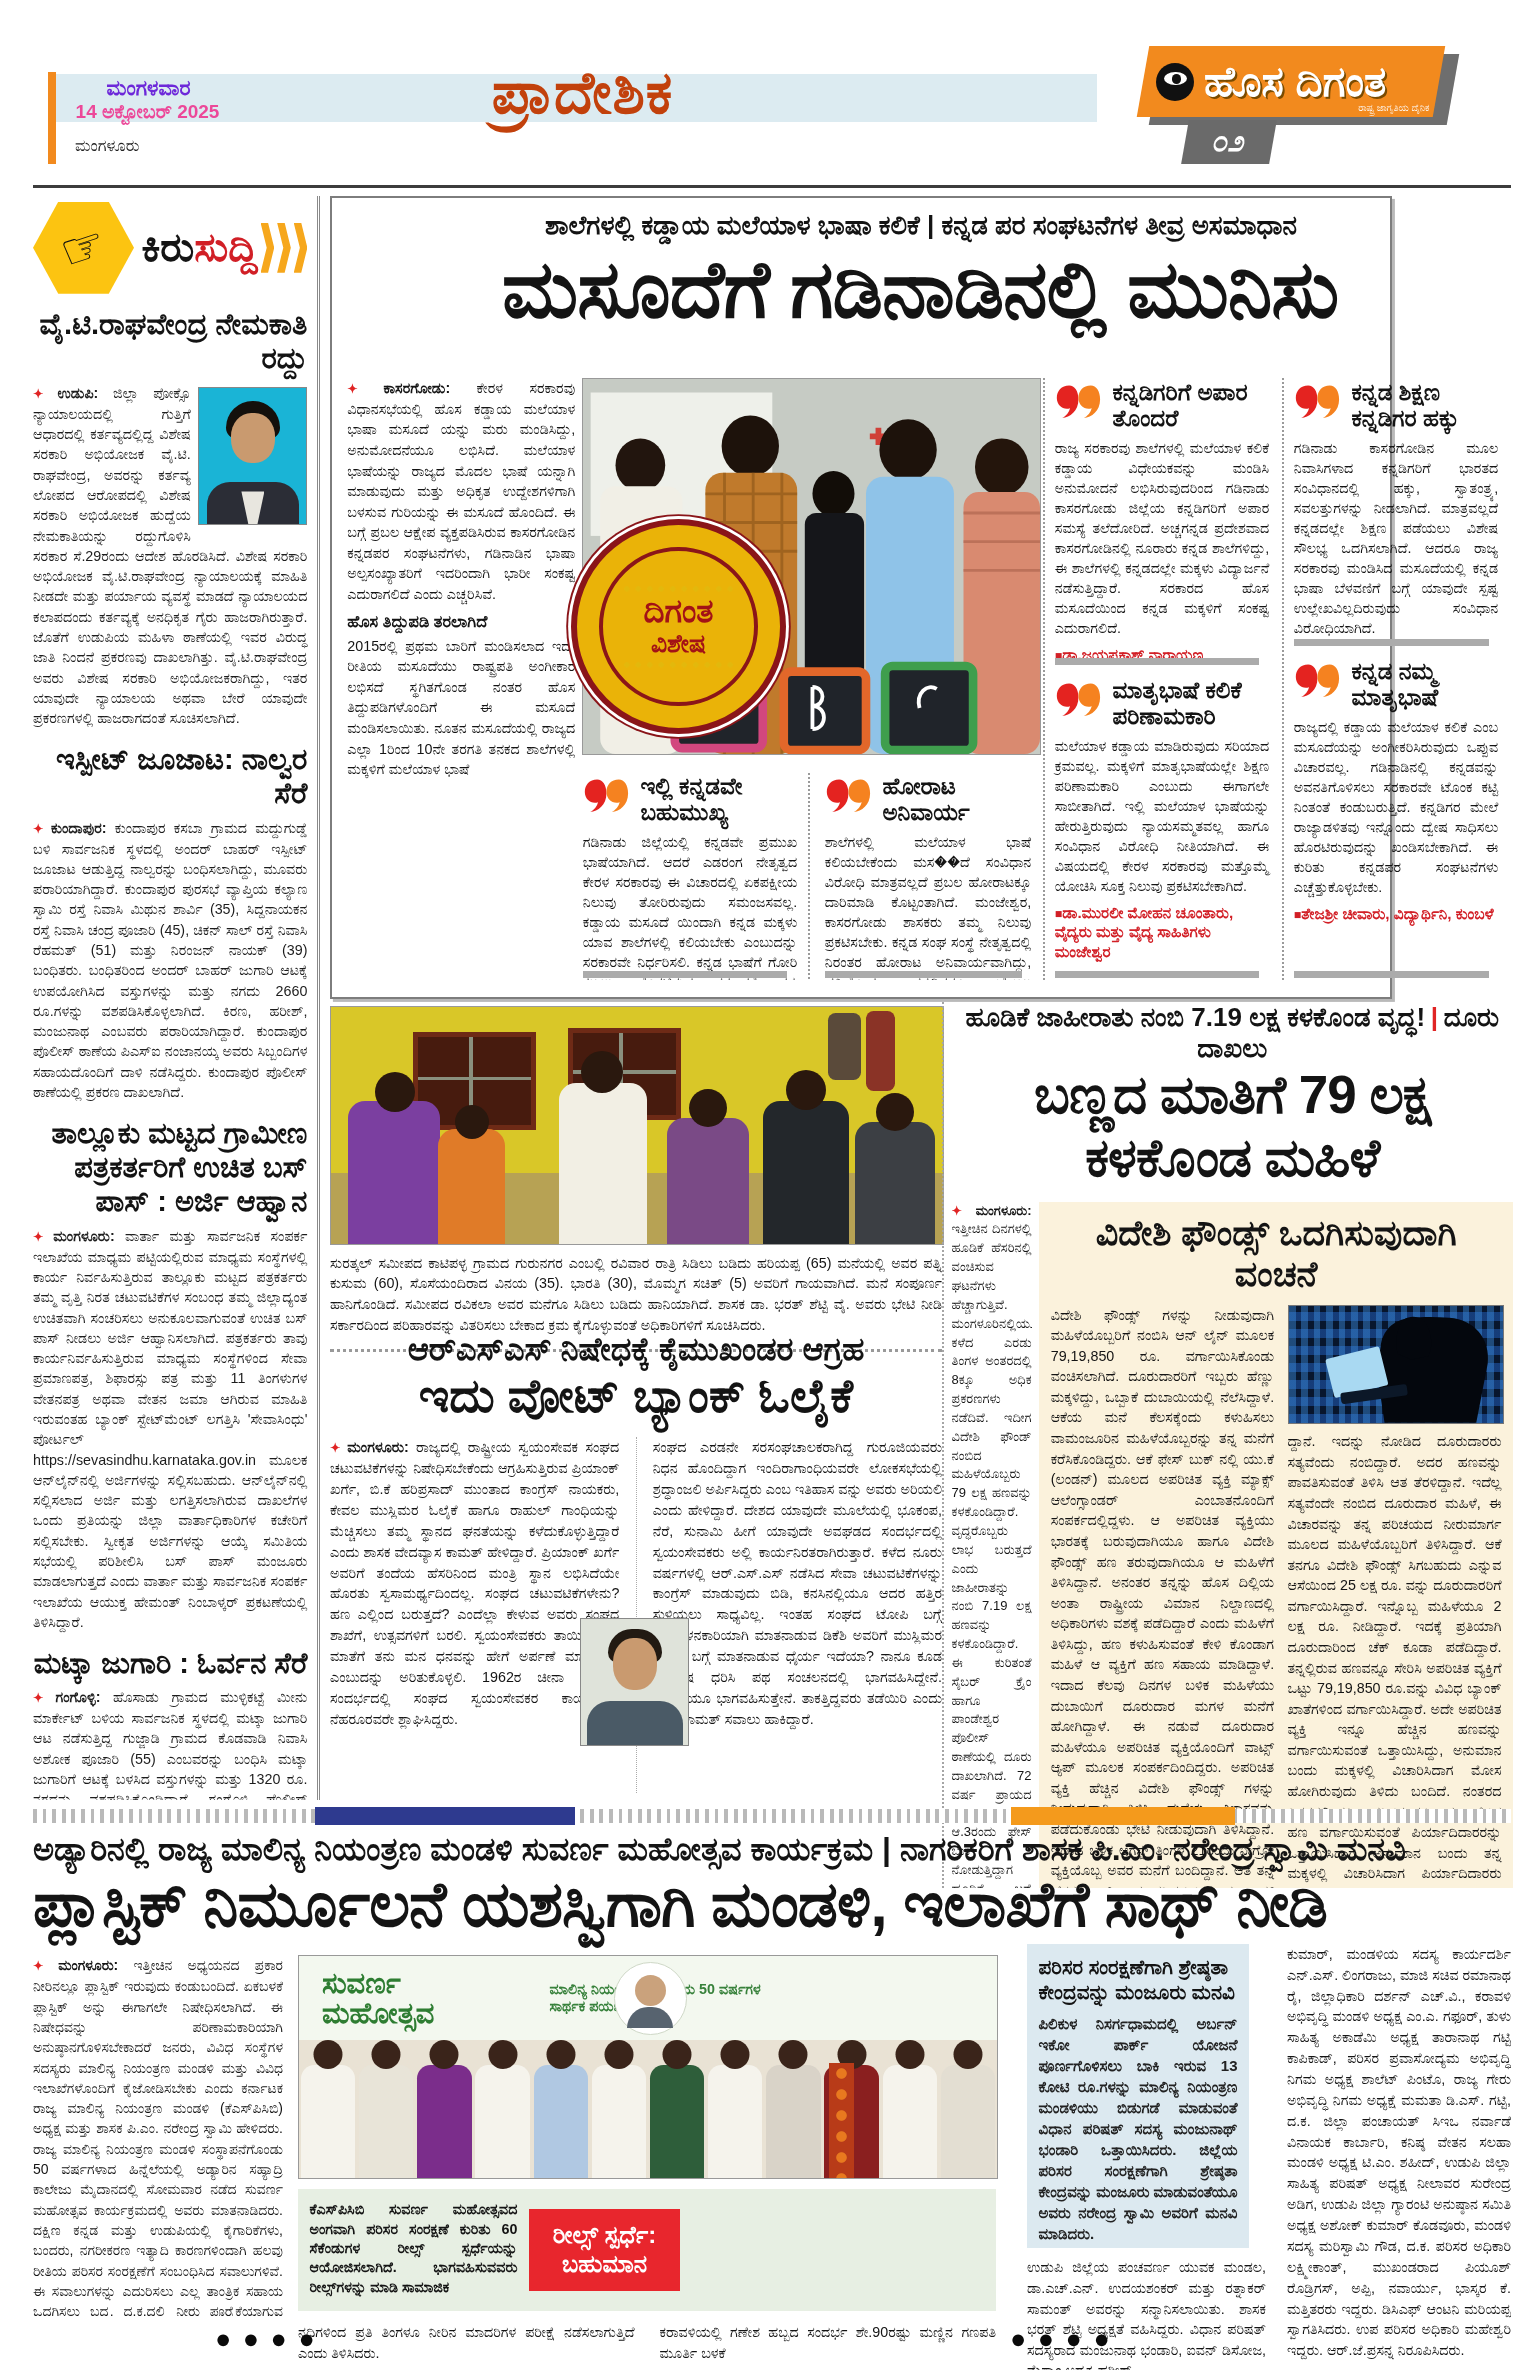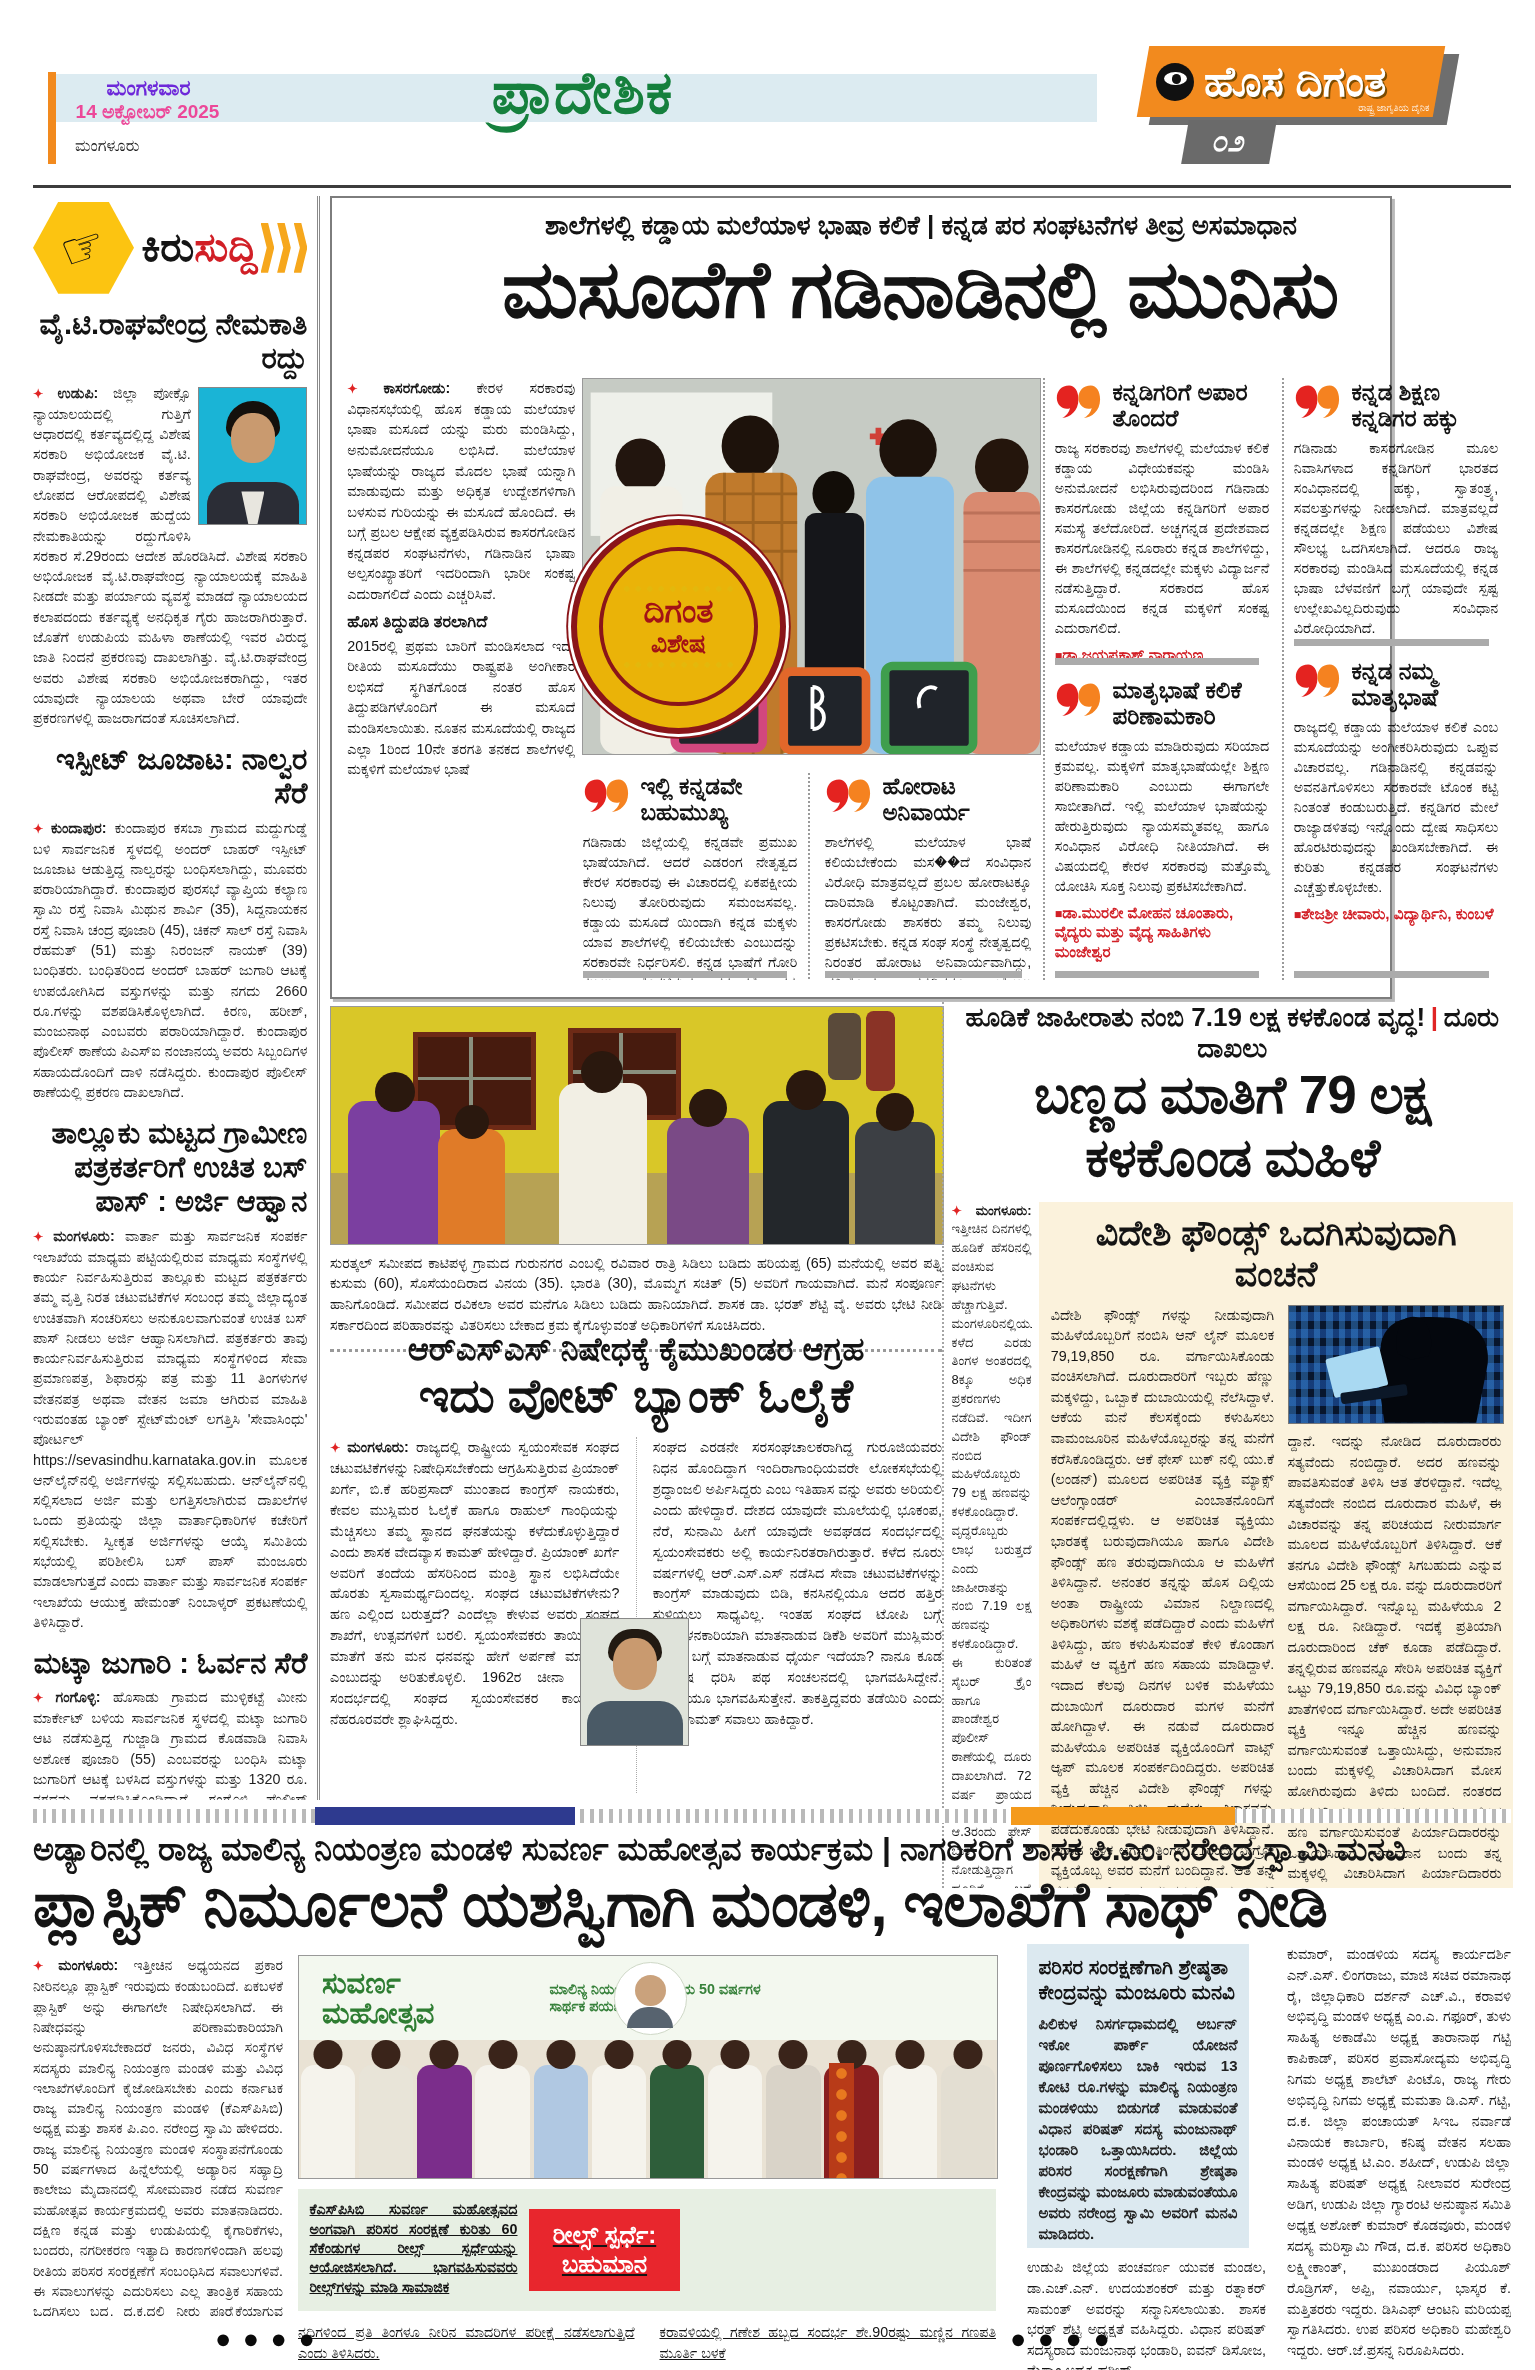--- a/index.html
+++ b/index.html
@@ -8,21 +8,21 @@
   .jt{text-align:justify;}
   .ov{overflow:hidden;}
   .b{font-weight:bold;}
   p{margin:0;}
   
   .blue-strip{left:55px;top:74px;width:1042px;height:48px;background:#dcebf1;}
   .orange-bar{left:48px;top:72px;width:7.6px;height:92px;background:#f28a1e;}
   .m-day{left:67px;top:76px;width:163px;font-size:21px;font-weight:bold;color:#6d28d9;text-align:center;}
   .m-date{left:59px;top:101px;width:177px;font-size:19px;font-weight:bold;color:#ec4899;text-align:center;}
   .m-city{left:75px;top:136px;width:153px;font-size:16.3px;color:#222;}
-  .m-section{left:315px;top:59px;width:535px;font-size:59px;font-weight:bold;color:#15803d;text-align:center;letter-spacing:1px;}
+  .m-section{left:315px;top:59px;width:535px;font-size:59px;font-weight:bold;color:#c2410c;text-align:center;letter-spacing:1px;}
   .logo-shadow{left:1155px;top:54px;width:298px;height:71px;background:#6e6e6e;transform:skewX(-10deg);}
   .logo{left:1143px;top:46px;width:296px;height:71px;background:#f28a1e;transform:skewX(-10deg);}
   .logo-inner{position:absolute;left:0;top:0;width:100%;height:100%;transform:skewX(10deg);display:flex;align-items:center;padding-left:13.4px;box-sizing:border-box;}
   .eye{width:38px;height:38px;border-radius:50%;background:#111;position:relative;margin-right:9.6px;flex:0 0 auto;}
   .eye::before{content:"";position:absolute;left:7.6px;top:9.6px;width:23px;height:13.4px;border-radius:50%;background:#fff;}
   .eye::after{content:"";position:absolute;left:15.3px;top:11.5px;width:9.6px;height:9.6px;border-radius:50%;background:#111;}
   .brand-txt{font-size:42px;font-weight:bold;color:#fff;text-shadow:1.9px 1.9px 0 #7a4b00;white-space:nowrap;}
   .brand-tag{position:absolute;right:9.6px;bottom:2.9px;font-size:9.6px;color:#fff;}
   .pagenum{left:1185px;top:120px;width:88px;height:44px;background:#6a6a6a;transform:skewX(-10deg);display:flex;align-items:center;justify-content:center;font-size:29px;font-weight:bold;color:#fff;}
   .head-rule{left:33px;top:185px;width:1478px;height:2.9px;background:#3c3c3c;}
@@ -97,21 +97,21 @@
   
   .mid-div{left:33px;top:1809px;width:1478px;height:14.3px;background:repeating-linear-gradient(90deg,#b9b9b9 0 3.8px,#fff 3.8px 9.6px);}
   .div-blue{position:absolute;left:282px;top:-1.9px;width:260px;height:18px;background:#2e3a8f;}
   .div-orange{position:absolute;left:978px;top:-1.9px;width:224px;height:18px;background:#f49a1c;}
   
   .bottom{left:33px;top:1831px;width:1478px;}
   .bt-kick{font-size:32px;font-weight:bold;}
   .bt-head{font-size:63px;font-weight:bold;letter-spacing:-1px;margin-top:3.8px;}
   .bt-wrap{position:relative;height:419px;margin-top:13.4px;}
   .bt-col1{position:absolute;left:0;top:0;width:250px;font-size:14px;line-height:1.45;height:361px;overflow:hidden;}
-  .bt-center{position:absolute;left:265px;top:0;width:698px;text-decoration:underline;}
+  .bt-center{position:absolute;left:265px;top:0;width:698px;}
   .gp{width:698px;height:222px;border:1px solid #999;position:relative;overflow:hidden;background:#e9e2d4;}
   .gp-banner{position:absolute;left:0;top:0;width:100%;height:84px;background:#f3f8ef;display:flex;align-items:center;}
   .gp-b1{color:#2e7d32;font-weight:bold;font-size:29px;line-height:1.05;margin-left:23px;}
   .gp-sub{color:#37813b;font-weight:bold;font-size:14.3px;width:239px;margin-left:115px;line-height:1.25;}
   .gp-port{position:absolute;left:315px;top:5.7px;width:71px;height:71px;border-radius:50%;background:#fff;border:1.9px solid #cfd8c7;}
   .gp-port::before{content:"";position:absolute;left:20px;top:11.5px;width:31px;height:31px;border-radius:50%;background:#caa27c;}
   .gp-port::after{content:"";position:absolute;left:12.4px;bottom:5.7px;width:46px;height:21px;border-radius:21px 21px 0 0;background:#57636f;}
   .gp-row{position:absolute;left:0;bottom:0;width:100%;height:143px;display:flex;align-items:flex-end;}
   .gper{flex:1;height:113px;border-radius:13.4px 13.4px 0 0;position:relative;margin:0 1.9px;}
   .gper::before{content:"";position:absolute;left:50%;top:-25px;transform:translateX(-50%);width:29px;height:29px;border-radius:50%;background:#3a241a;}

